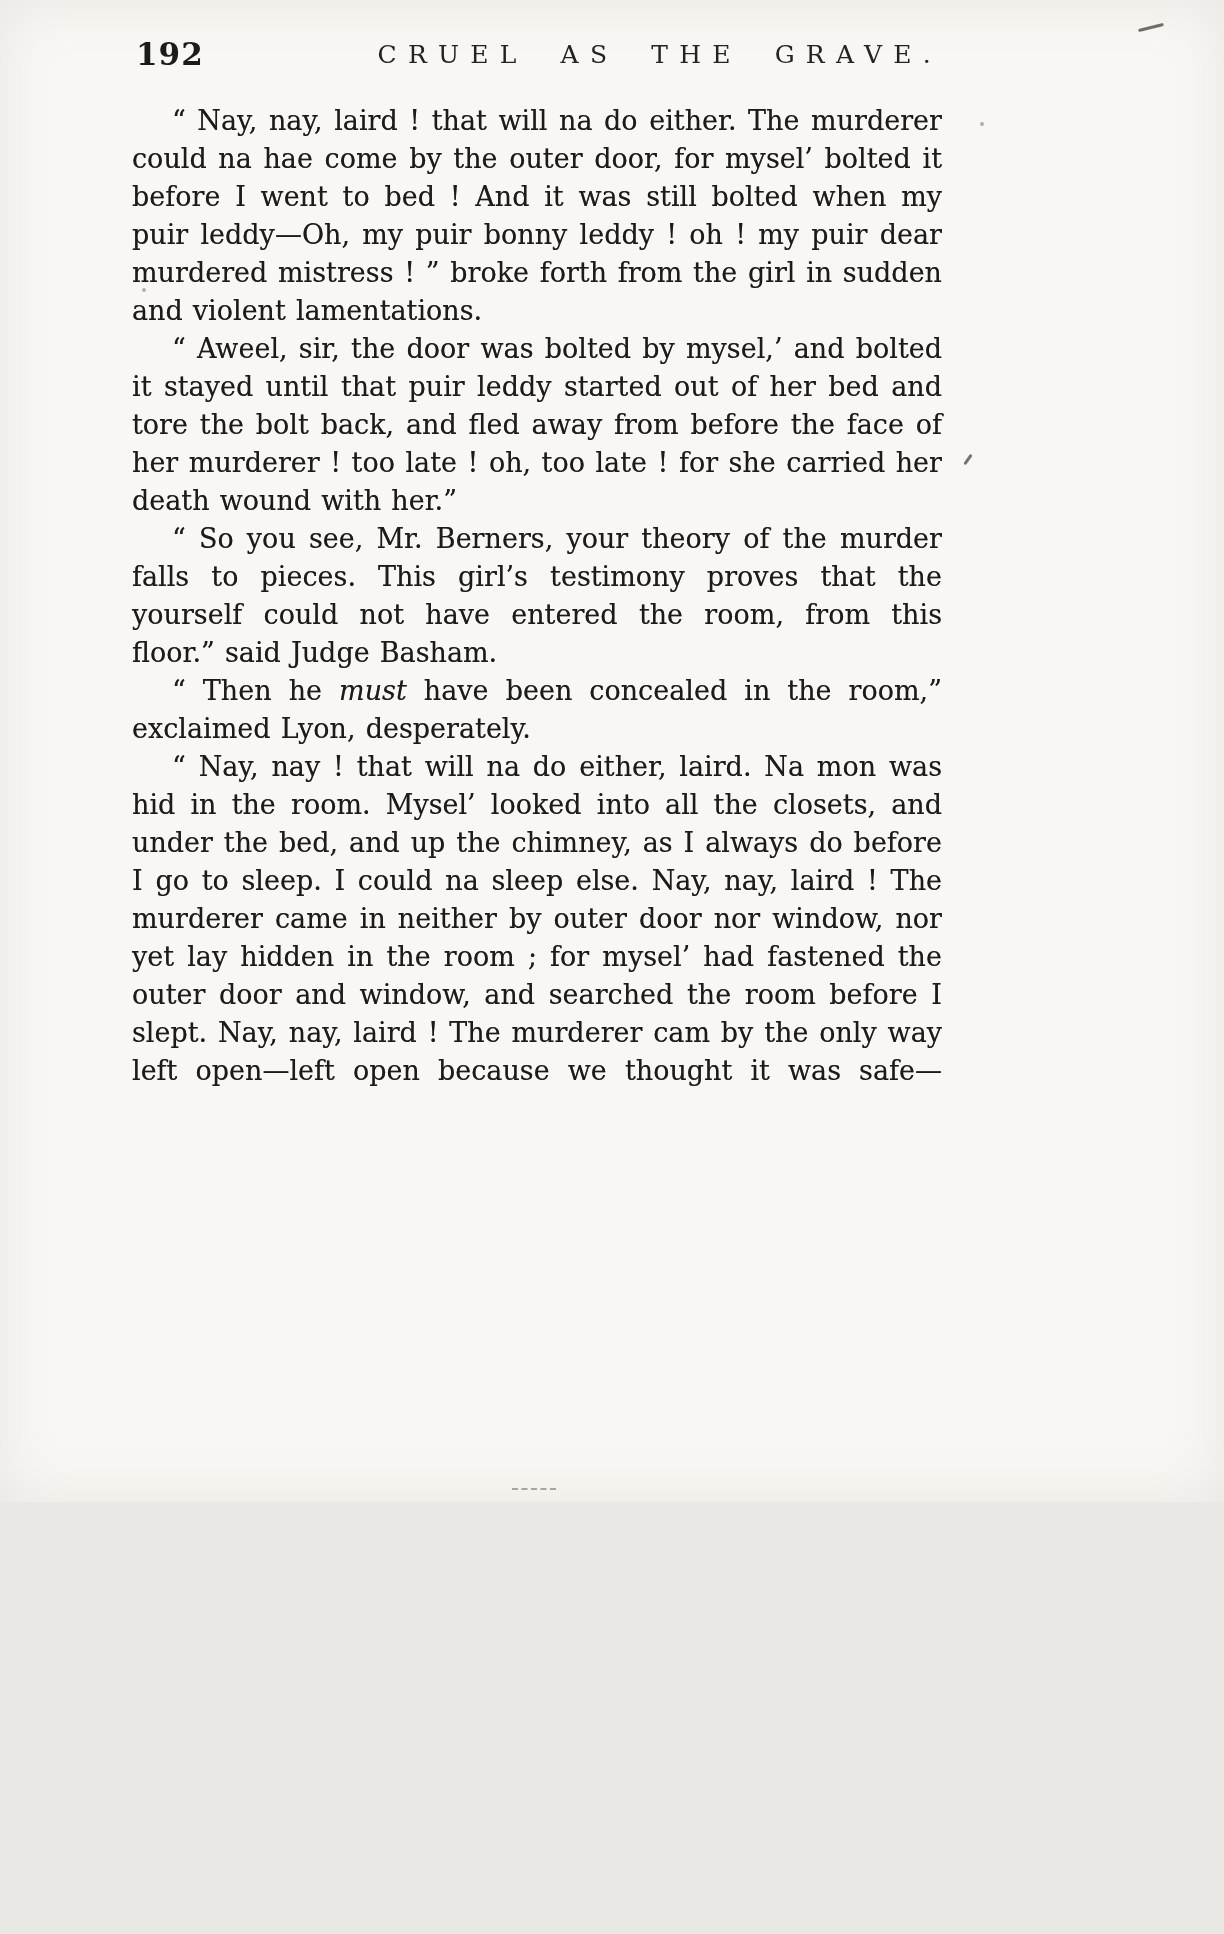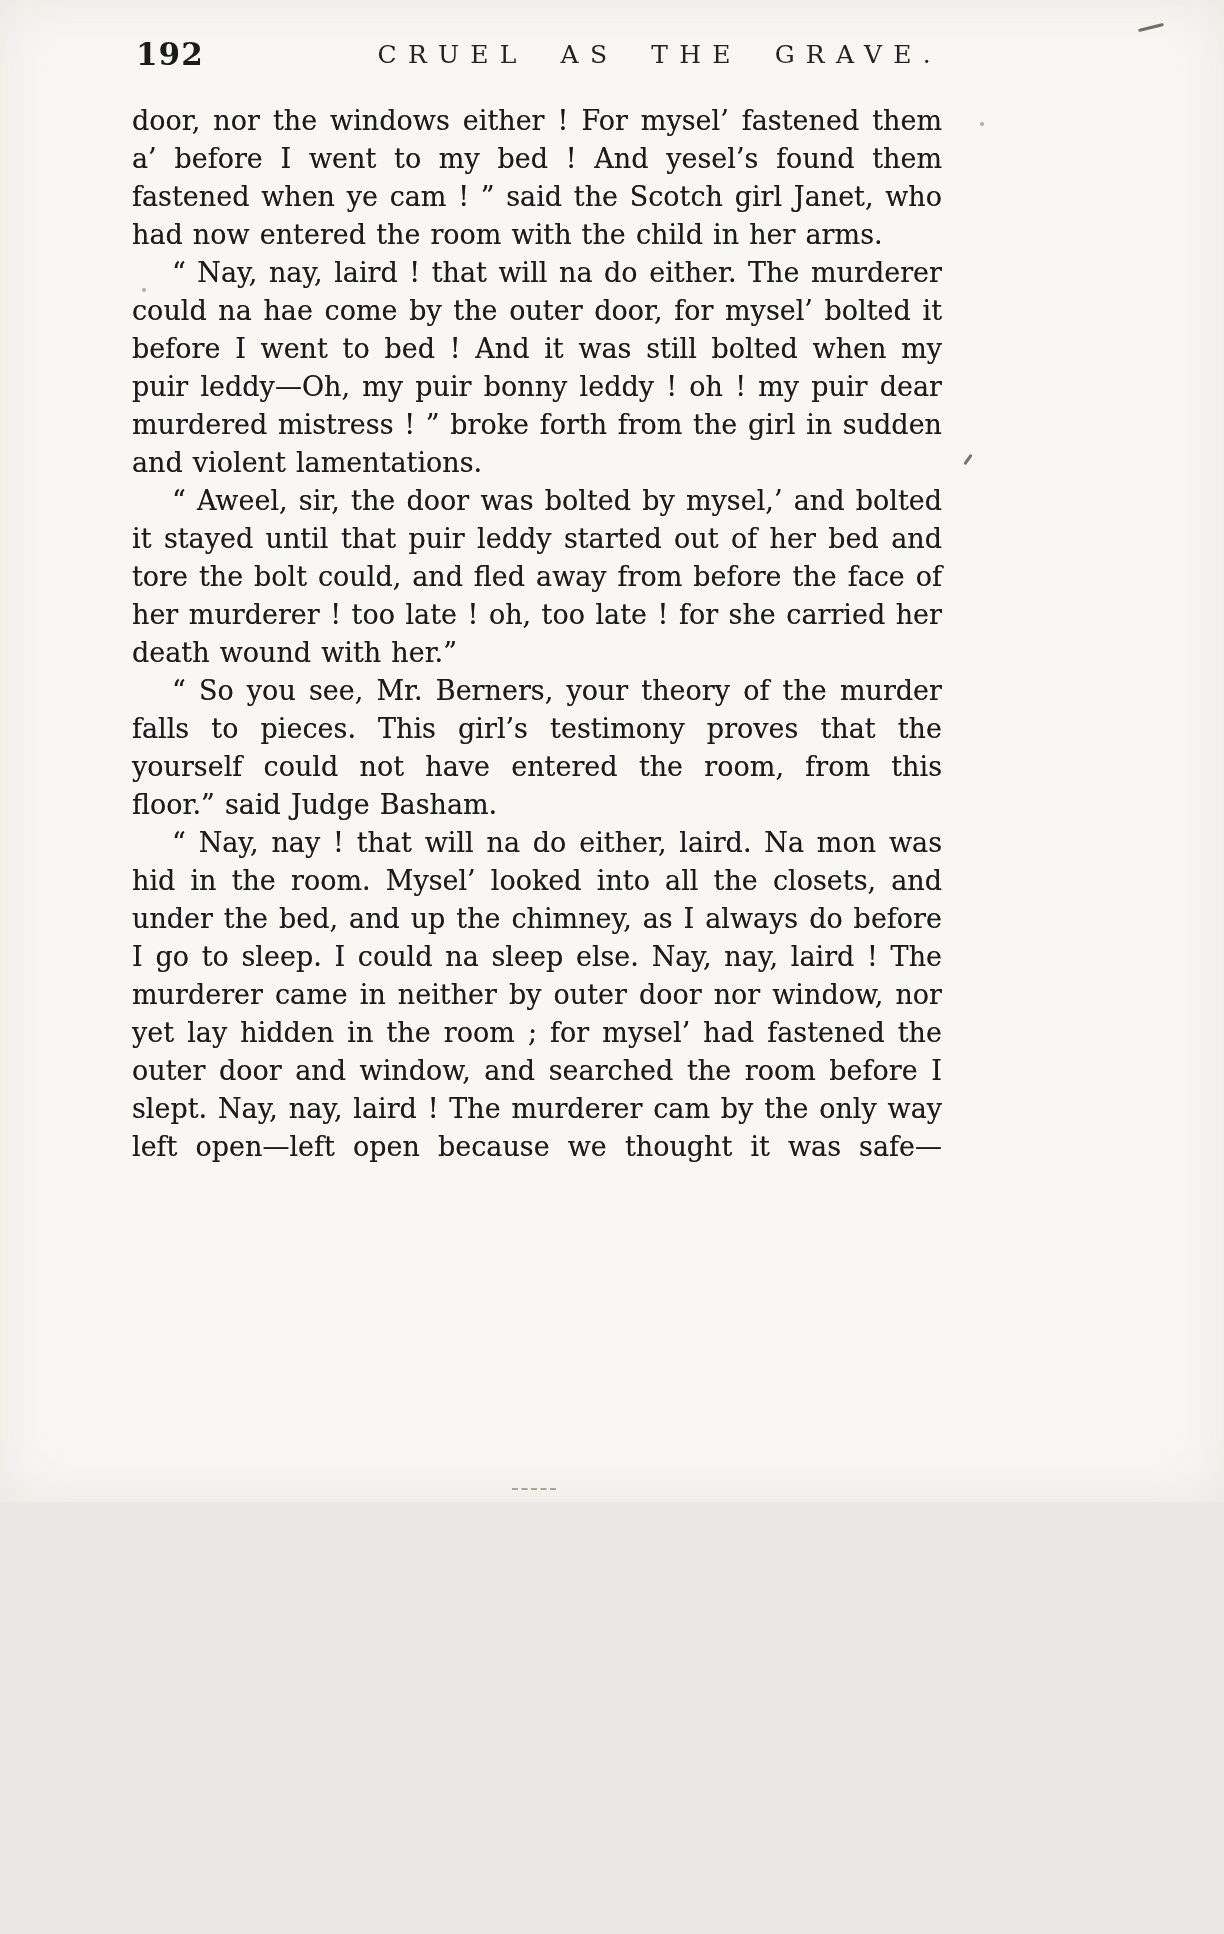--- a/index.html
+++ b/index.html
@@ -137,30 +137,30 @@
 
 <div class="page">
 
   <header class="page-header">
     <span class="page-number">192</span>
     <span class="running-title">CRUEL AS THE GRAVE.</span>
   </header>
 
   <main class="text-block">
 
-    <p class="para no-indent">door, nor the windows either !  For mysel’ fastened them a’ before I went to my bed !  And yesel’s found them fastened when ye cam ! ” said the Scotch girl Janet, who had now entered the room with the child in her arms.</p>
 
 
     <p class="para">“ Nay, nay, laird !  that will na do either.  The murderer could na hae come by the outer door, for mysel’ bolted it before I went to bed !  And it was still bolted when my puir leddy—Oh, my puir bonny leddy ! oh ! my puir dear murdered mistress ! ” broke forth from the girl in sudden and violent lamentations.</p>
 
 
-    <p class="para">“ Aweel, sir, the door was bolted by mysel,’ and bolted it stayed until that puir leddy started out of her bed and tore the bolt could, and fled away from before the face of her murderer !  too late !  oh, too late !  for she carried her death wound with her.”</p>
+    <p class="para">“ Aweel, sir, the door was bolted by mysel,’ and bolted it stayed until that puir leddy started out of her bed and tore the bolt back, and fled away from before the face of her murderer !  too late !  oh, too late !  for she carried her death wound with her.”</p>
 
     <p class="para">“ So you see, Mr. Berners, your theory of the murder falls to pieces.  This girl’s testimony proves that the yourself could not have entered the room, from this floor.” said Judge Basham.</p>
 
+    <p class="para"><span>“ Then he </span><em>must</em><span> have been concealed in the room,” exclaimed Lyon, desperately.</span></p>
 
     <p class="para justify-last">“ Nay, nay !  that will na do either, laird.  Na mon was hid in the room.  Mysel’ looked into all the closets, and under the bed, and up the chimney, as I always do before I go to sleep.  I could na sleep else.  Nay, nay, laird !  The murderer came in neither by outer door nor window, nor yet lay hidden in the room ; for mysel’ had fastened the outer door and window, and searched the room before I slept.  Nay, nay, laird !  The murderer cam by the only way left open—left open because we thought it was safe—</p>
 
   </main>
 
   <div class="artifact artifact-slash"></div>
   <div class="artifact artifact-accent"></div>
   <div class="artifact artifact-dots"></div>
   <div class="artifact artifact-dot-a"></div>
   <div class="artifact artifact-dot-b"></div>

